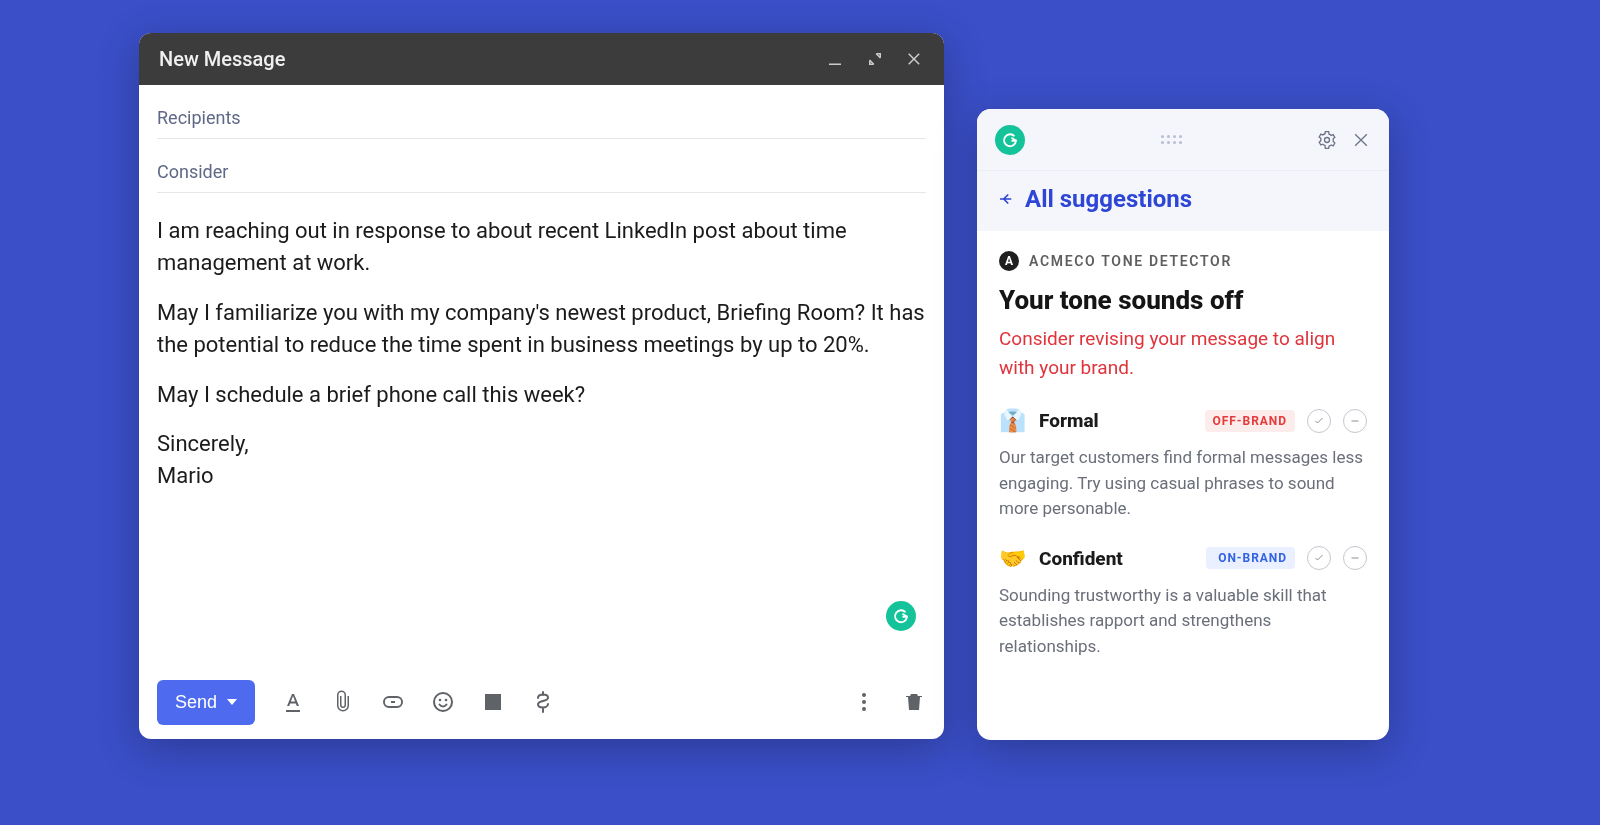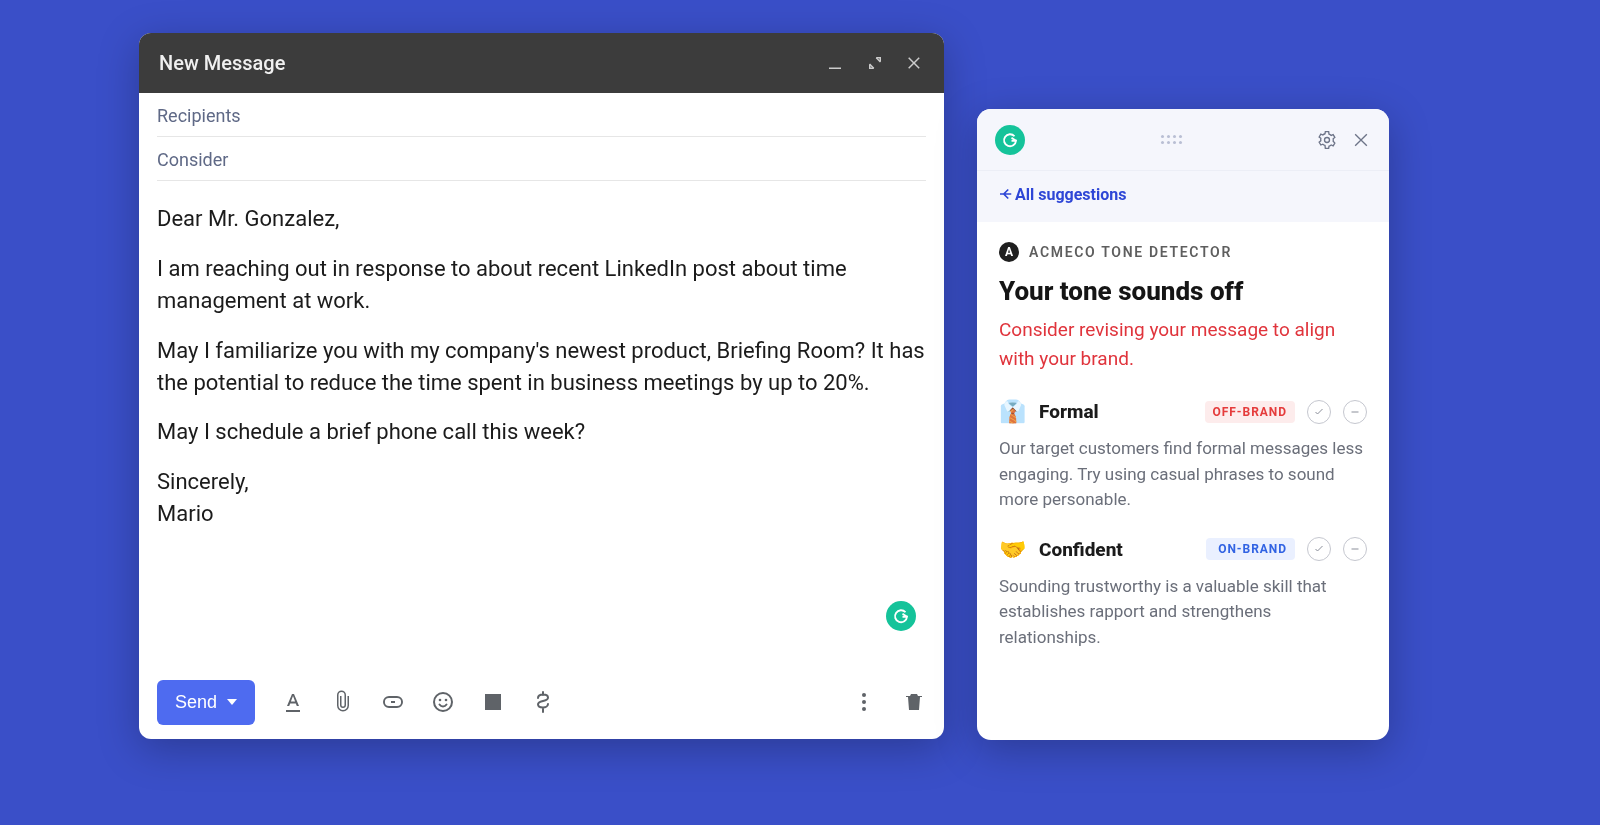--- a/index.html
+++ b/index.html
@@ -17,32 +17,32 @@
     left: 139px; top: 33px;
     width: 805px; height: 706px;
     background: #fff;
     border-radius: 12px;
     box-shadow: 0 10px 40px rgba(0,0,0,.25);
     display: flex; flex-direction: column;
     overflow: hidden;
   }
   .compose-header {
     background: #3c3c3c; color: #f0f0f0;
-    height: 60px;
+    height: 52px;
     display: flex; align-items: center;
     padding: 12px 20px;
   }
   .compose-title { font-size: 20px; font-weight: 500; flex: 1; }
   .compose-hdr-icons { display: flex; gap: 22px; align-items: center; }
   .hdr-icon { width: 18px; height: 18px; cursor: pointer; fill: #ccc; }
 
   .fields { padding: 0 18px; }
   .field-row {
     border-bottom: 1px solid #e6e6e6;
-    padding: 12px 0 10px;
+    padding: 22px 0 10px;
     font-size: 18px; color: #5f6986;
   }
   .body-area {
     flex: 1; padding: 22px 18px 0;
     font-size: 22px; color: #1b1b1b; line-height: 1.45;
     overflow: hidden;
   }
   .body-area p { margin-bottom: 18px; }
   .g-badge {
     position: absolute; right: 28px; bottom: 108px;
@@ -85,22 +85,22 @@
     width: 30px; height: 30px; border-radius: 50%;
     background: #15c39a; display: flex; align-items: center; justify-content: center;
   }
   .panel-logo svg { width: 18px; height: 18px; fill: none; stroke: #fff; stroke-width: 2.5; }
   .panel-header-spacer { flex: 1; display: flex; justify-content: center; }
   .drag-dots { display: grid; grid-template-columns: repeat(4, 3px); grid-auto-rows: 3px; gap: 3px; }
   .drag-dots span { width: 3px; height: 3px; background: #b9bfd4; border-radius: 50%; }
   .panel-hdr-icon { width: 20px; height: 20px; cursor: pointer; stroke: #6d7488; fill: none; stroke-width: 1.6; }
   .panel-sub {
     background: #f5f6fc; padding: 14px 20px 18px;
-    display: flex; align-items: flex-start; 
-    color: #2e46d6; font-size: 16px; font-weight: 700; cursor: pointer;
+    display: flex; align-items: center; gap: 10px;
+    color: #2e46d6; font-size: 24px; font-weight: 700; cursor: pointer;
   }
   .panel-sub svg { width: 18px; height: 18px; stroke: #2e46d6; stroke-width: 2.2; fill: none; }
 
   .panel-body { flex: 1; padding: 20px 22px 10px; overflow: auto; }
   .detector-line { display: flex; align-items: center; gap: 10px; margin-bottom: 14px; }
   .detector-badge {
     width: 20px; height: 20px; border-radius: 50%;
     background: #1f1f1f; color: #fff; font-size: 12px; font-weight: 700;
     display: flex; align-items: center; justify-content: center;
   }
@@ -142,21 +142,20 @@
         </svg>
     </div>
   </div>
 
   <div class="fields">
     <div class="field-row">Recipients</div>
     <div class="field-row">Consider</div>
   </div>
 
   <div class="body-area">
-    <p>Dear Mr. Gonzalez,</p>
     <p>I am reaching out in response to about recent LinkedIn post about time management at work.</p>
     <p>May I familiarize you with my company's newest product, Briefing Room? It has the potential to reduce the time spent in business meetings by up to 20%.</p>
     <p>May I schedule a brief phone call this week?</p>
     <p style="white-space:pre-line;margin-bottom:15px">Sincerely,
 Mario</p>
   </div>
 
   <div class="g-badge">
     <svg viewBox="0 0 24 24">
         <path d="M18 7a8 8 0 1 0 2 6h-6"></path>

